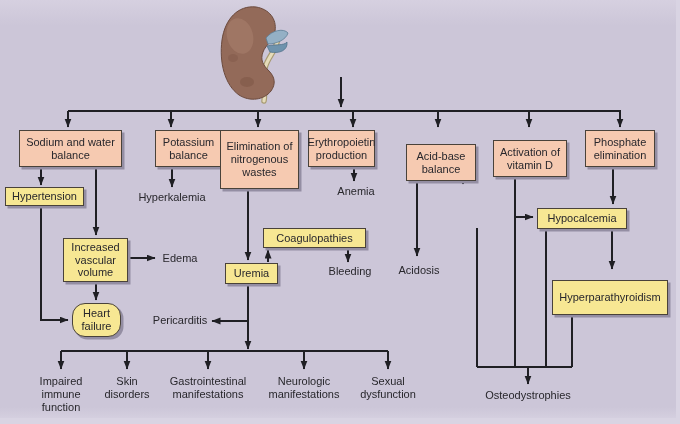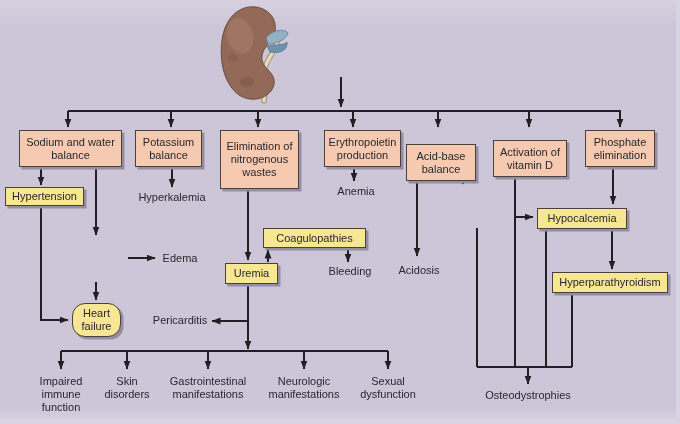--- a/index.html
+++ b/index.html
@@ -95,41 +95,44 @@
       <path d="M546 229 V367"></path>
       <path d="M572 293 V367"></path>
       <path d="M477 367 H572"></path>
       <path d="M528 367 V384" marker-end="url(#ah)"></path>
     </g>
   </svg>
 
 
   <div class="box pink" style="left:19px;top:130px;width:103px;height:37px;">Sodium and water
 balance</div>
-  <div class="box pink" style="left:135px;top:130px;width:67px;height:37px;">Potassium
+  <div class="box pink" style="left:155px;top:130px;width:67px;height:37px;">Potassium
 balance</div>
   <div class="box pink" style="left:220px;top:130px;width:79px;height:59px;">Elimination of
 nitrogenous
 wastes</div>
-  <div class="box pink" style="left:324px;top:130px;width:77px;height:37px;">Erythropoietin
+  <div class="box pink" style="left:308px;top:130px;width:67px;height:37px;">Erythropoietin
 production</div>
   <div class="box pink" style="left:406px;top:144px;width:70px;height:37px;">Acid-base
 balance</div>
   <div class="box pink" style="left:493px;top:140px;width:74px;height:37px;">Activation of
 vitamin D</div>
   <div class="box pink" style="left:585px;top:130px;width:70px;height:37px;">Phosphate
 elimination</div>
 
   <div class="box yellow" style="left:5px;top:187px;width:79px;height:19px;">Hypertension</div>
+  <div class="box yellow" style="left:63px;top:238px;width:65px;height:44px;">Increased
+vascular
+volume</div>
   <div class="box yellow" style="left:72px;top:303px;width:49px;height:34px;border-radius:13px;">Heart
 failure</div>
   <div class="box yellow" style="left:263px;top:228px;width:103px;height:20px;">Coagulopathies</div>
   <div class="box yellow" style="left:225px;top:263px;width:53px;height:21px;">Uremia</div>
   <div class="box yellow" style="left:537px;top:208px;width:90px;height:21px;">Hypocalcemia</div>
-  <div class="box yellow" style="left:552px;top:272px;width:116px;height:21px;">Hyperparathyroidism</div>
+  <div class="box yellow" style="left:552px;top:280px;width:116px;height:35px;">Hyperparathyroidism</div>
 
   <div class="lbl" style="left:172px;top:191px;">Hyperkalemia</div>
   <div class="lbl" style="left:356px;top:185px;">Anemia</div>
   <div class="lbl" style="left:180px;top:252px;">Edema</div>
   <div class="lbl" style="left:350px;top:265px;">Bleeding</div>
   <div class="lbl" style="left:419px;top:264px;">Acidosis</div>
   <div class="lbl" style="left:180px;top:314px;">Pericarditis</div>
   <div class="lbl" style="left:61px;top:375px;width:62px;">Impaired
 immune
 function</div>

